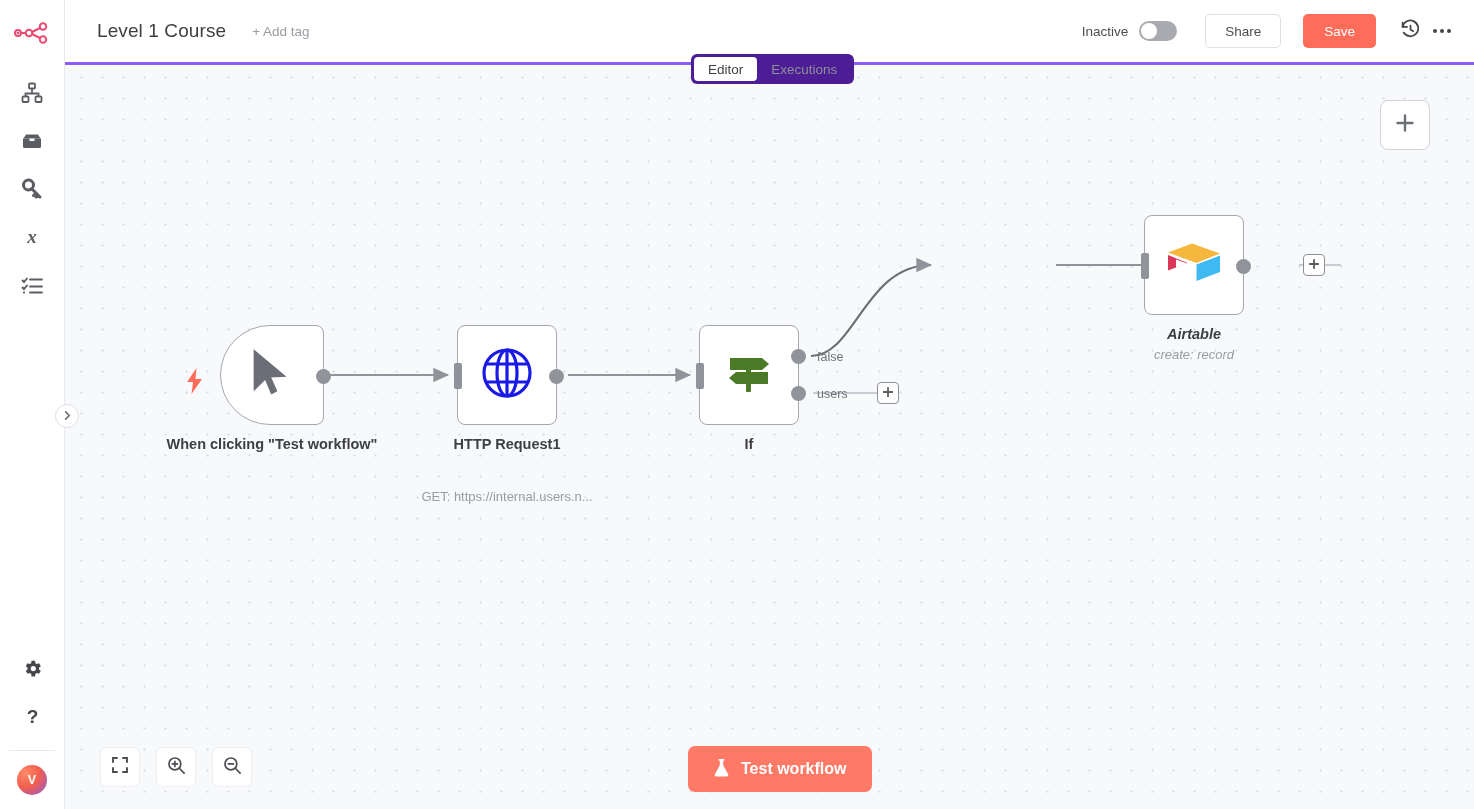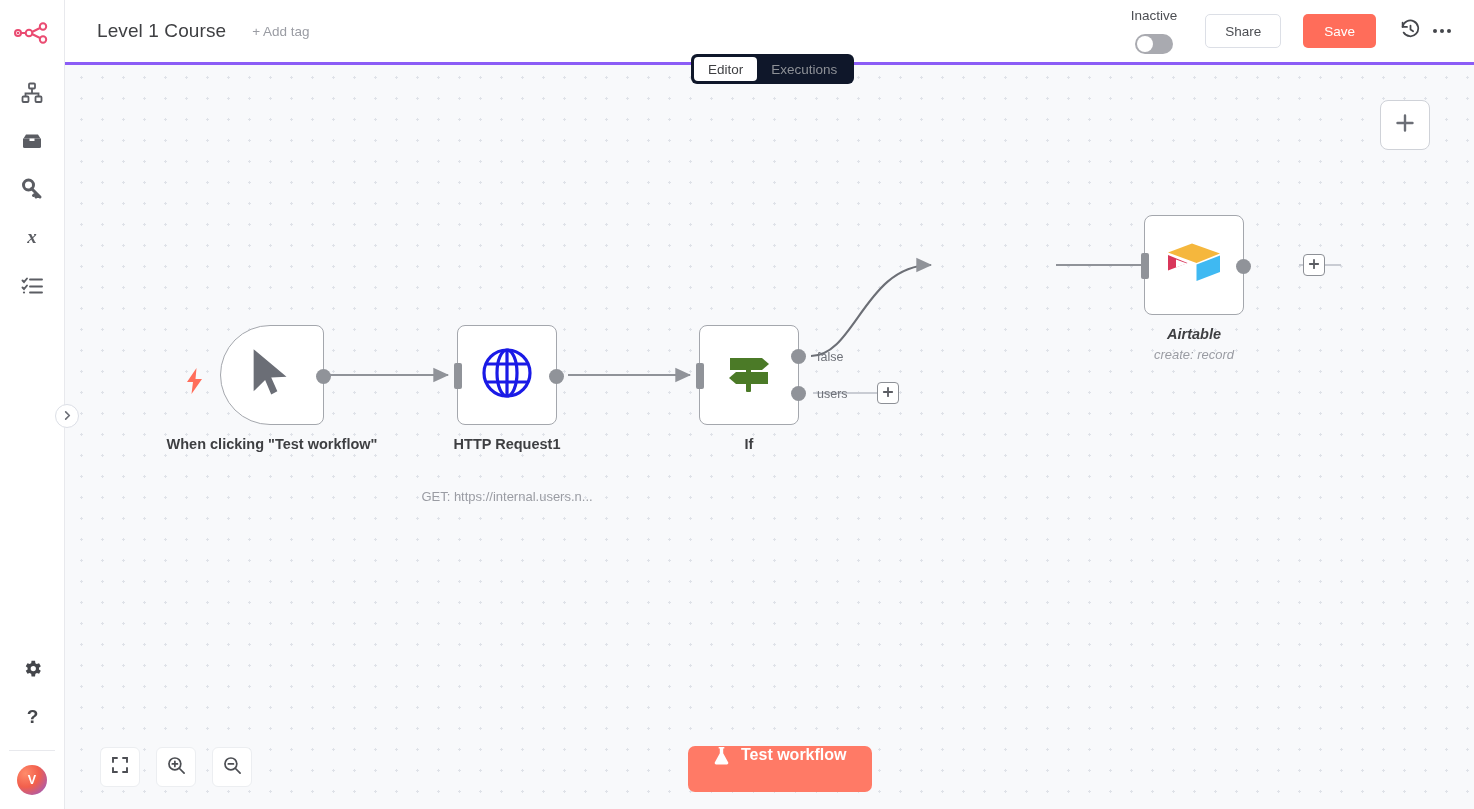--- a/index.html
+++ b/index.html
@@ -55,21 +55,21 @@
     border-bottom: 3px solid #8b5cf6;
     display: flex; align-items: center;
     padding: 0 16px 0 32px;
     z-index: 20;
   }
   .wf-title { font-size: 19px; color: #3e3f42; font-weight: 400; letter-spacing: .1px; }
   .add-tag {
     margin-left: 26px; font-size: 13.5px; color: #9a9ca3; cursor: pointer;
   }
   .hdr-right { margin-left: auto; display: flex; align-items: center; gap: 0; }
-  .activation { display: flex; align-items: center; gap: 11px; margin-right: 28px; flex-direction: column; }
+  .activation { display: flex; align-items: center; gap: 11px; margin-right: 28px; }
   .activation-label { font-size: 13.5px; color: #4c4e53; }
   .switch {
     width: 38px; height: 20px; border-radius: 10px; background: #a9aab0;
     position: relative; cursor: pointer;
   }
   .switch .knob {
     position: absolute; top: 2px; left: 2px;
     width: 16px; height: 16px; border-radius: 50%; background: #fff;
   }
   .btn-share {
@@ -89,21 +89,21 @@
   .icon-btn {
     width: 32px; height: 32px; display: flex; align-items: center; justify-content: center;
     color: #44464b; cursor: pointer; border-radius: 4px;
   }
   .dots { display: flex; gap: 3px; }
   .dots i { width: 4px; height: 4px; border-radius: 50%; background: #44464b; display: block; }
 
   
   .tabs {
     position: absolute; left: 691px; top: 54px;
-    display: flex; background: #0f172a; border-radius: 6px; padding: 3px;
+    display: flex; background: #4c1d95; border-radius: 6px; padding: 3px;
     z-index: 25;
   }
   .tab {
     height: 24px; padding: 0 14px; border-radius: 4px;
     font-size: 13.5px; display: flex; align-items: center;
     color: #8d9096; cursor: pointer;
   }
   .tab.active { background: #fff; color: #3e3f42; }
 
   
@@ -185,21 +185,21 @@
     width: 40px; height: 40px; border-radius: 6px;
     background: #fff; border: 1px solid #eceef1;
     display: flex; align-items: center; justify-content: center;
     cursor: pointer; color: #4c4e53;
   }
   .test-btn {
     position: absolute; left: 623px; bottom: 17px;
     height: 46px; padding: 0 25px; border-radius: 7px;
     background: #ff7a66; border: none; color: #fff;
     font-size: 16px; font-family: inherit; font-weight: 600;
-    display: flex; align-items: flex-start; gap: 11px;
+    display: flex; align-items: center; gap: 11px;
     cursor: pointer; z-index: 10;
   }
 </style>
 </head>
 <body>
 
 <div id="app">
 
   <div class="sidebar">
     <div class="logo-wrap">

